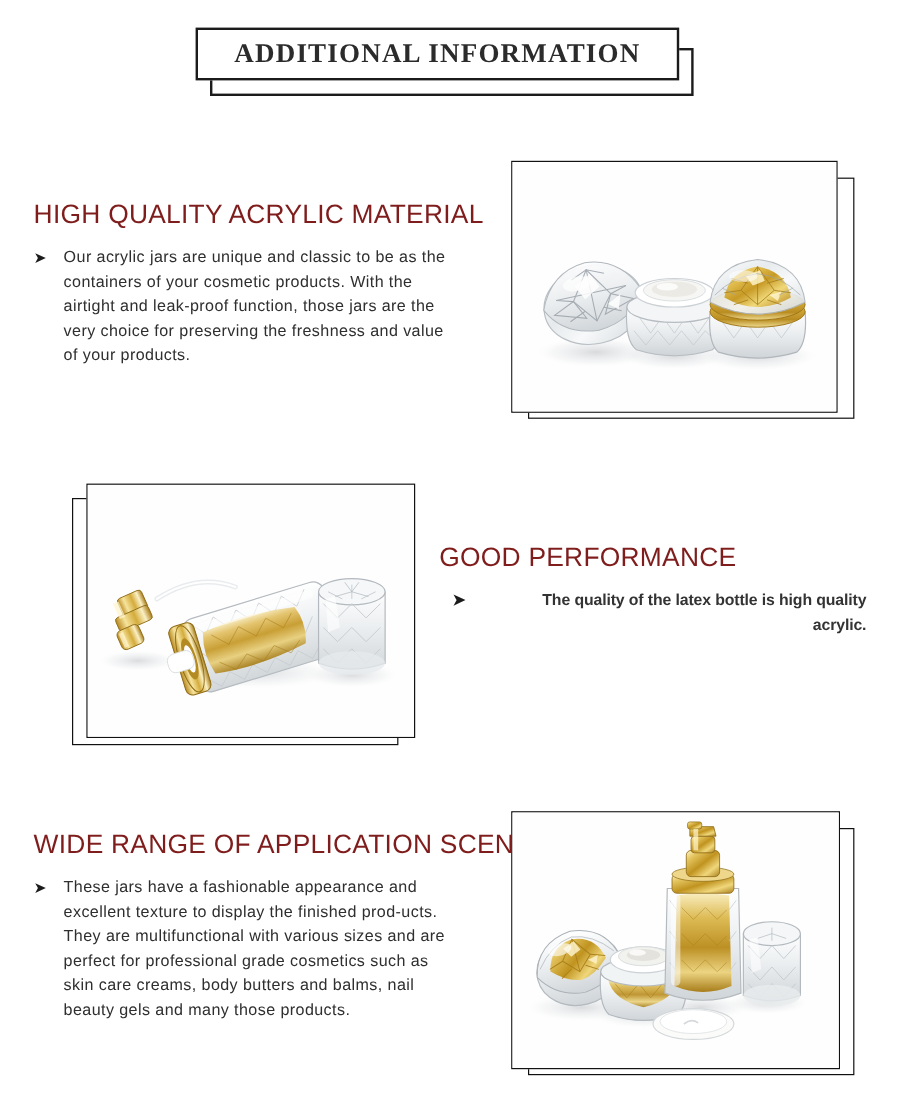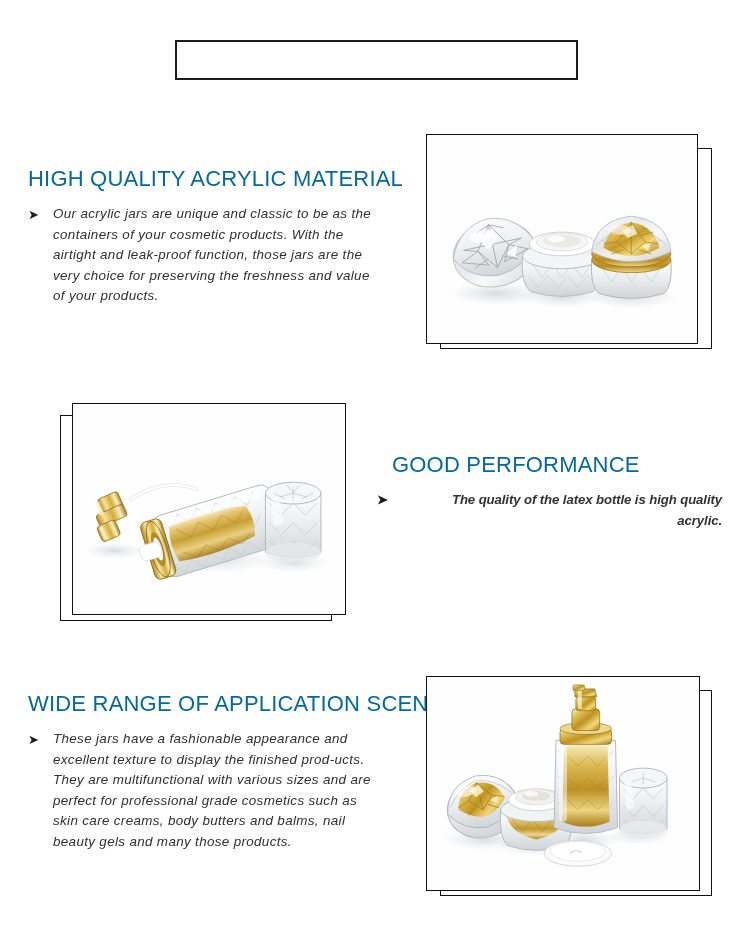--- a/index.html
+++ b/index.html
@@ -54,21 +54,21 @@
     letter-spacing: 1.0px;
     color: #2b2b2b;
     white-space: nowrap;
   }
 
   
   .sec-heading {
     position: absolute;
     font-size: 22px;
     font-weight: 400;
-    color: #0369a1;
+    color: #7f1d1d;
     letter-spacing: 0.2px;
     white-space: nowrap;
   }
   .sec-body {
     position: absolute;
     font-size: 13.4px;
     line-height: 20.6px;
     color: #2f2f2f;
     letter-spacing: 0.35px;
   }
@@ -76,21 +76,20 @@
     position: absolute;
     left: 0;
     top: 1px;
     font-size: 13px;
     line-height: 20.6px;
     color: #1b1b1b;
   }
   .sec-body .btext {
     display: block;
     padding-left: 25px;
-    font-style: italic;
   }
 
   
   .sec-body.alt {
     font-size: 13.2px;
     line-height: 21px;
     font-weight: 600;
     letter-spacing: -0.1px;
     color: #333333;
   }
@@ -121,20 +120,23 @@
 
   svg.prodart { display: block; width: 100%; height: 100%; }
 </style>
 </head>
 <body>
 
 <div class="page">
 
   <div class="banner-wrap">
     <div class="banner-shadow"></div>
+    <div class="banner-box">
+      <span class="banner-title">ADDITIONAL INFORMATION</span>
+    </div>
   </div>
 
   <div class="sec-heading" style="left:28px; top:166px;">HIGH QUALITY ACRYLIC MATERIAL</div>
 
   <div class="sec-body" style="left:28px; top:204px; width:345px;">
     <span class="bullet">➤</span>
     <span class="btext">Our acrylic jars are unique and classic to be as the containers of your cosmetic products. With the airtight and leak-proof function, those jars are the very choice for preserving the freshness and value of your products.</span>
   </div>
 
   <div class="photo-wrap" style="left:426px; top:134px; width:288px; height:216px;">
@@ -343,21 +345,21 @@
               <path d="M0 -34 L-14 -30 M0 -34 L14 -30 M0 -34 L-6 -42 M0 -34 L6 -42"></path>
             </g>
             <path d="M-22 -28 L-14 -30 L-10 -4 L-20 0 Z" fill="#ffffff" opacity=".6"></path>
             <ellipse cx="0" cy="26" rx="28" ry="10" fill="#e7ebee" opacity=".75"></ellipse>
           </g>
         </svg>
       </div>
     </div>
   </div>
 
-  <div class="sec-heading" style="left:392px; top:452px;">GOOD PERFORMANCE</div>
+  <div class="sec-heading" style="left:366px; top:452px;">GOOD PERFORMANCE</div>
 
   <div class="sec-body alt" style="left:377px; top:489px; width:345px;">
     <span class="bullet">➤</span>
     <span class="btext">The quality of the latex bottle is high quality acrylic.</span>
   </div>
 
   <div class="sec-heading" style="left:28px; top:691px;">WIDE RANGE OF APPLICATION SCENARIOS</div>
 
   <div class="sec-body" style="left:28px; top:729px; width:350px;">
     <span class="bullet">➤</span>

